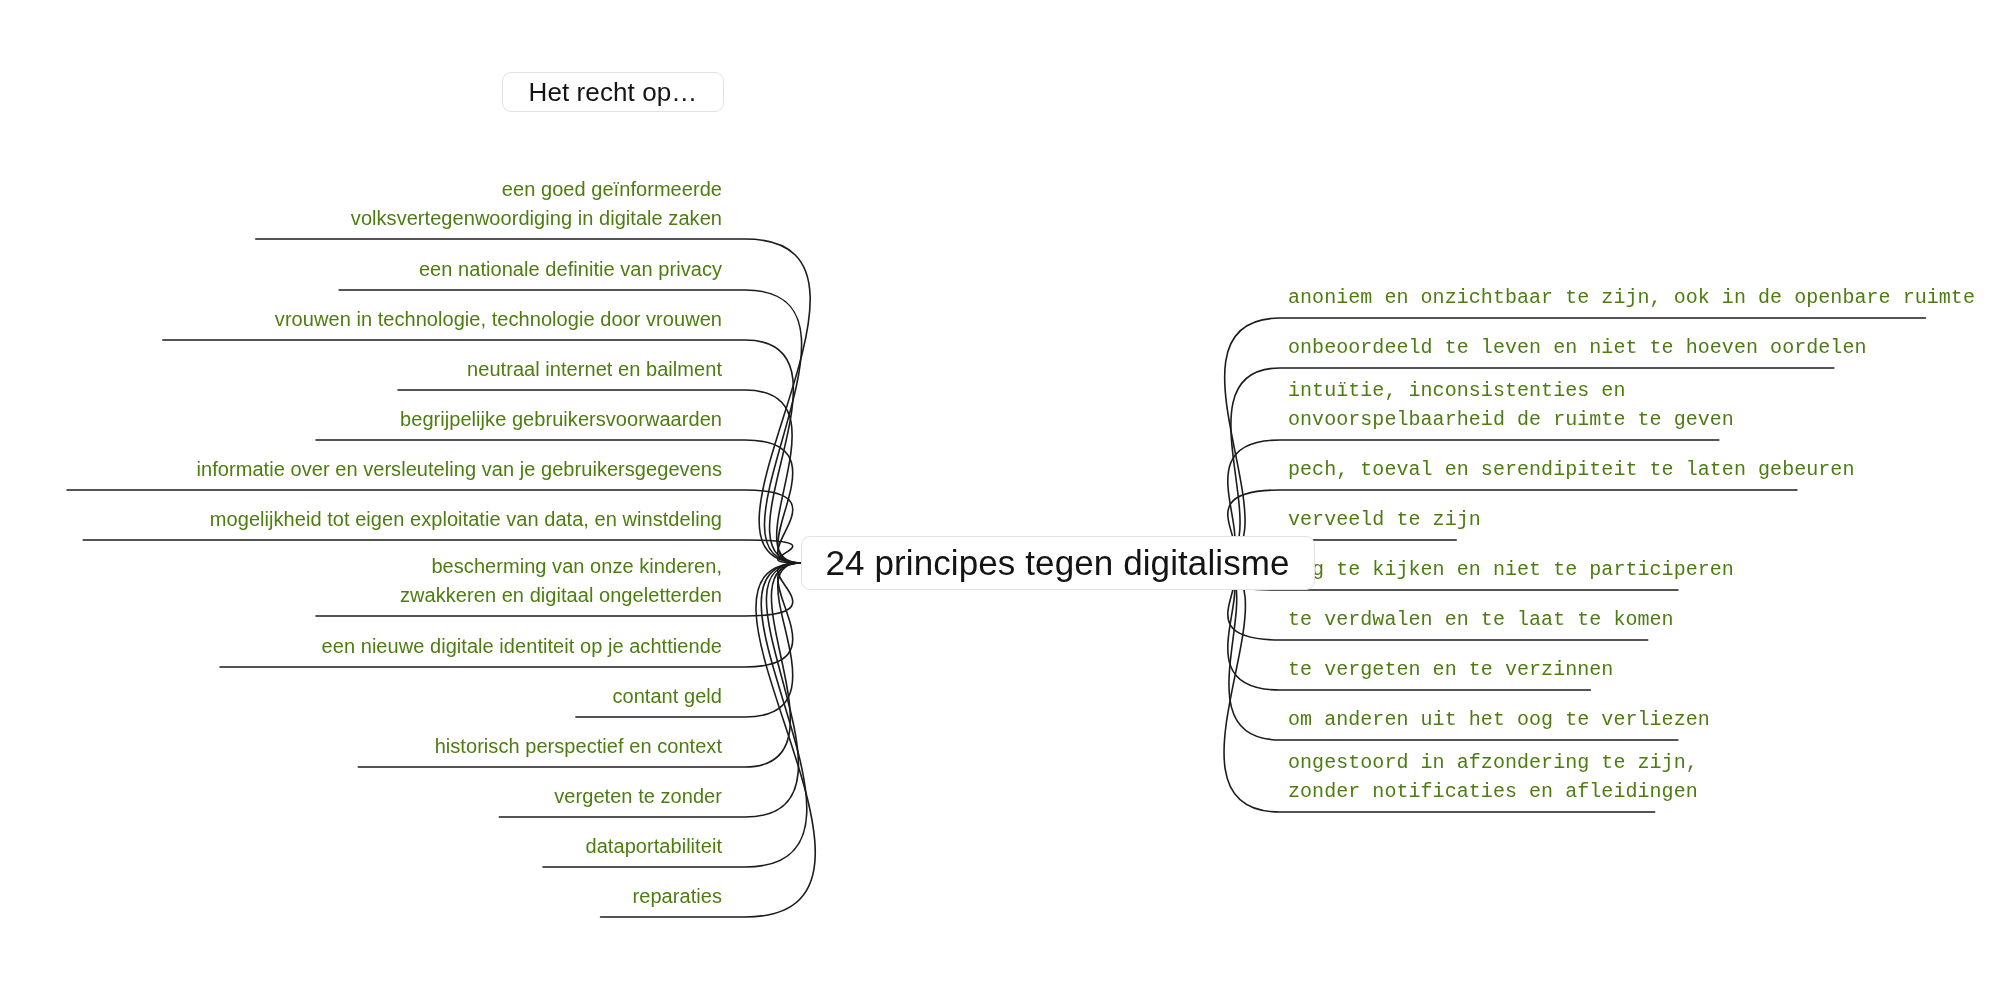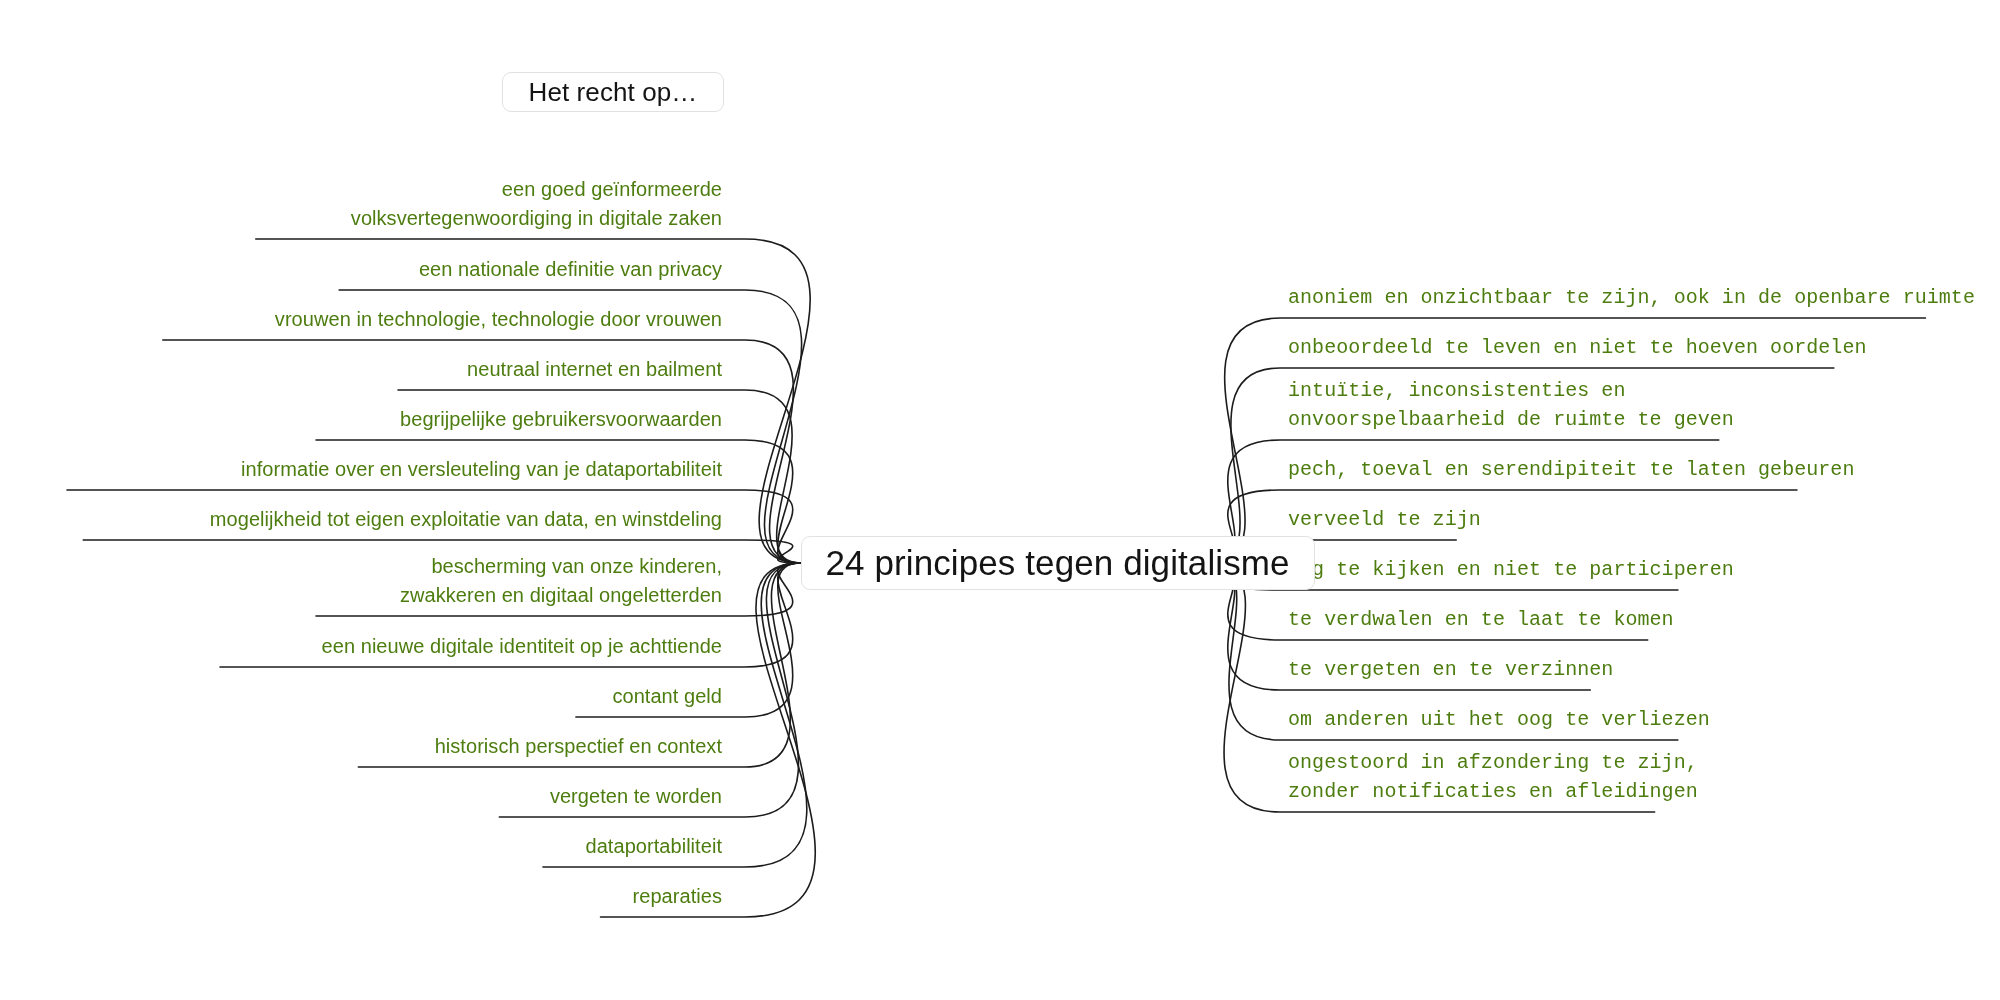--- a/index.html
+++ b/index.html
@@ -136,40 +136,40 @@
       <div class="branch branch-left" style="right: 1278px; top: 305px; max-width: 760px;">
         <div class="branch-label">vrouwen in technologie, technologie door vrouwen</div>
       </div>
       <div class="branch branch-left" style="right: 1278px; top: 355px; max-width: 760px;">
         <div class="branch-label">neutraal internet en bailment</div>
       </div>
       <div class="branch branch-left" style="right: 1278px; top: 405px; max-width: 760px;">
         <div class="branch-label">begrijpelijke gebruikersvoorwaarden</div>
       </div>
       <div class="branch branch-left" style="right: 1278px; top: 455px; max-width: 760px;">
-        <div class="branch-label">informatie over en versleuteling van je dataportabiliteit</div>
+        <div class="branch-label">informatie over en versleuteling van je gebruikersgegevens</div>
       </div>
       <div class="branch branch-left" style="right: 1278px; top: 505px; max-width: 760px;">
         <div class="branch-label">mogelijkheid tot eigen exploitatie van data, en winstdeling</div>
       </div>
       <div class="branch branch-left" style="right: 1278px; top: 552px; max-width: 760px;">
         <div class="branch-label">bescherming van onze kinderen,
 zwakkeren en digitaal ongeletterden</div>
       </div>
       <div class="branch branch-left" style="right: 1278px; top: 632px; max-width: 760px;">
         <div class="branch-label">een nieuwe digitale identiteit op je achttiende</div>
       </div>
       <div class="branch branch-left" style="right: 1278px; top: 682px; max-width: 760px;">
         <div class="branch-label">contant geld</div>
       </div>
       <div class="branch branch-left" style="right: 1278px; top: 732px; max-width: 760px;">
         <div class="branch-label">historisch perspectief en context</div>
       </div>
       <div class="branch branch-left" style="right: 1278px; top: 782px; max-width: 760px;">
-        <div class="branch-label">vergeten te worden</div>
+        <div class="branch-label">vergeten te zonder</div>
       </div>
       <div class="branch branch-left" style="right: 1278px; top: 832px; max-width: 760px;">
         <div class="branch-label">dataportabiliteit</div>
       </div>
       <div class="branch branch-left" style="right: 1278px; top: 882px; max-width: 760px;">
         <div class="branch-label">reparaties</div>
       </div>
     </div>
   <div id="right-branches">
       <div class="branch branch-right" style="left: 1288px; top: 283px; max-width: 700px;">

